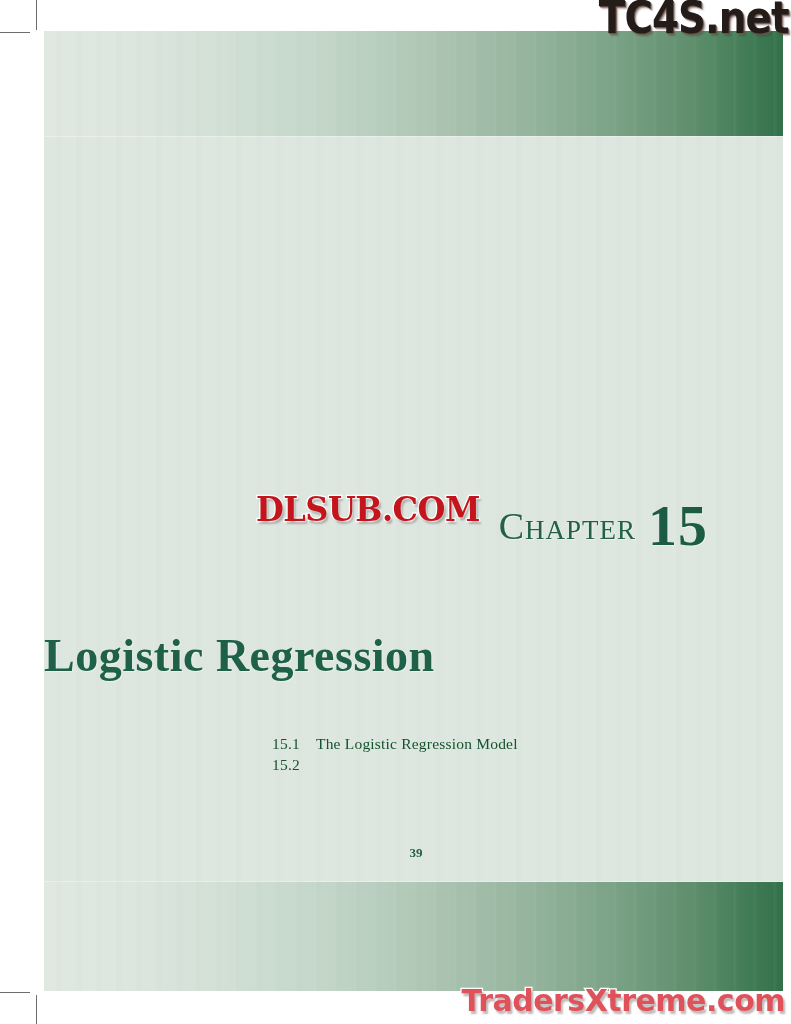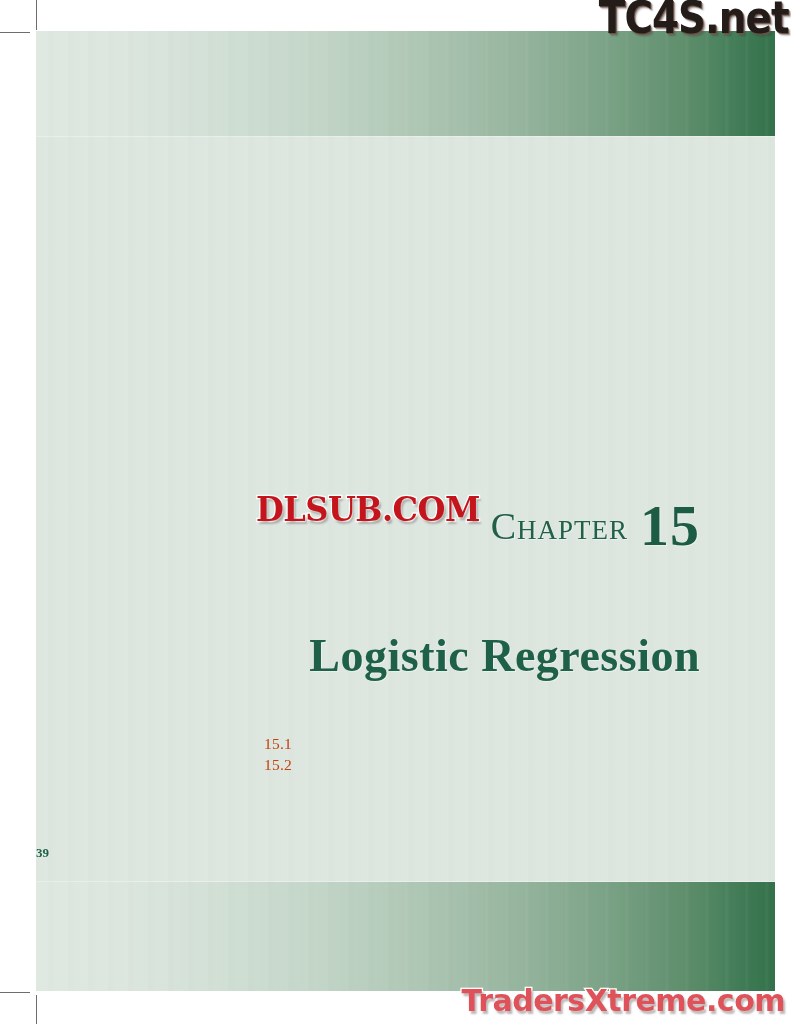--- a/index.html
+++ b/index.html
@@ -22,21 +22,21 @@
     z-index: 40;
   }
   .cm-tl-v { left: 36px;  top: 0px;   width: 1px;  height: 30px; }
   .cm-tl-h { left: 0px;   top: 32px;  width: 30px; height: 1px; }
   .cm-bl-v { left: 36px;  top: 995px; width: 1px;  height: 29px; }
   .cm-bl-h { left: 0px;   top: 992px; width: 30px; height: 1px; }
 
   
   .page {
     position: absolute;
-    left: 36px;
+    left: 44px;
     top: 31px;
     width: 739px;
     height: 960px;
     background: #dde7e0;
     overflow: hidden;
     z-index: 10;
   }
 
   
   .band {
@@ -112,62 +112,62 @@
     position: relative;
     top: 6px;
     text-shadow: 1px 1px 0 rgba(255,255,255,0.4);
   }
 
   .chapter-title {
     position: absolute;
     left: 0;
     top: 598px;
     width: 664px;
-    text-align: right;
     white-space: nowrap;
     color: #1f6049;
     font-family: "Liberation Serif", serif;
     font-size: 46px;
     font-weight: 700;
     letter-spacing: 0.5px;
     text-shadow: 1px 1px 0 rgba(255,255,255,0.4);
     z-index: 12;
   }
 
   
   .toc {
     position: absolute;
     left: 228px;
     top: 702px;
     z-index: 12;
   }
   .toc-row {
     display: flex;
     align-items: flex-end;
-    color: #c2410c;
+    color: #14532d;
     font-family: "Liberation Serif", serif;
     font-size: 15.5px;
     line-height: 21px;
     letter-spacing: 0.2px;
   }
   .toc-num  { width: 44px; flex: 0 0 44px; }
   .toc-text { white-space: nowrap; }
 
   
   .page-number {
     position: absolute;
     left: 0;
     top: 814px;
     width: 664px;
-    text-align: left;
+    text-align: center;
     color: #1f6049;
     font-family: "Liberation Serif", serif;
     font-size: 13px;
     font-weight: 700;
     z-index: 12;
+    padding-left: 40px;
   }
 
   
   .wm-top {
     position: absolute;
     right: 2px;
     top: -8px;
     z-index: 60;
     font-family: "DejaVu Sans", sans-serif;
     font-size: 44px;
@@ -235,20 +235,21 @@
 
   <div class="heading-row">
     <span class="chapter-word">Chapter</span><span class="chapter-number">15</span>
   </div>
 
   <div class="chapter-title">Logistic Regression</div>
 
   <div class="toc">
     <div class="toc-row">
       <span class="toc-num">15.1</span>
+      <span class="toc-text">The Logistic Regression Model</span>
     </div>
     <div class="toc-row">
       <span class="toc-num">15.2</span>
     </div>
   </div>
 
   <div class="page-number">39</div>
 
   <div class="scan-noise"></div>
 </div>

